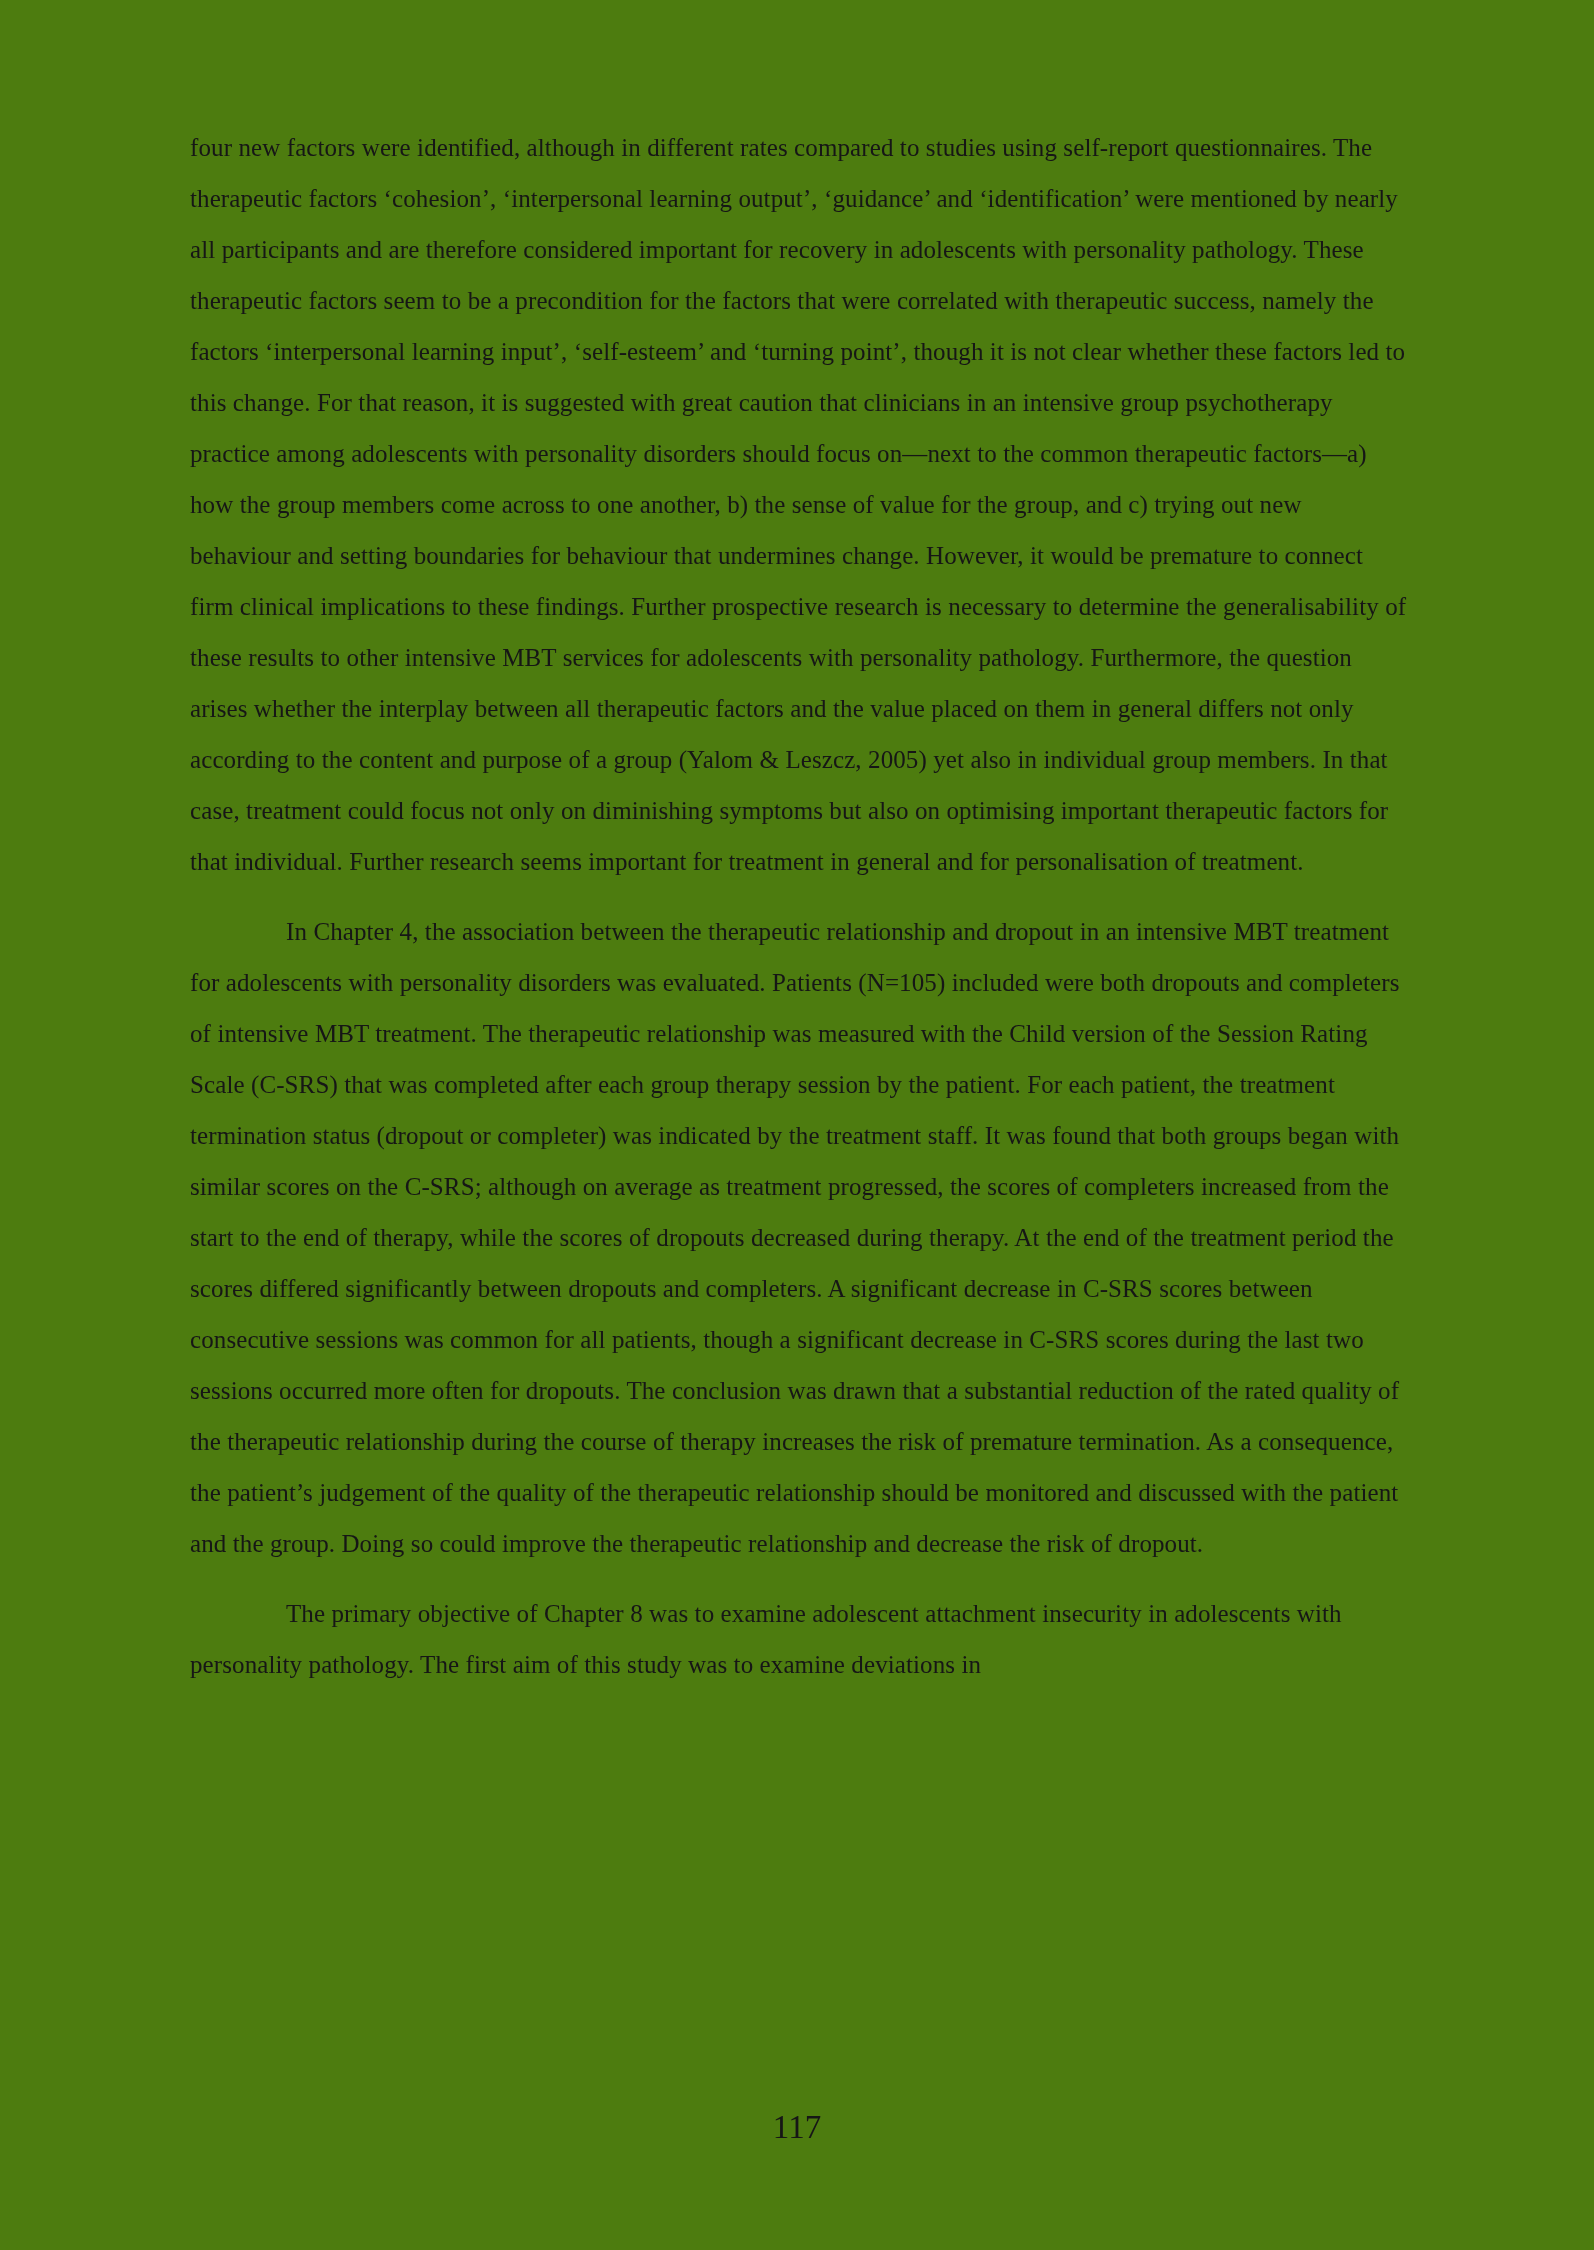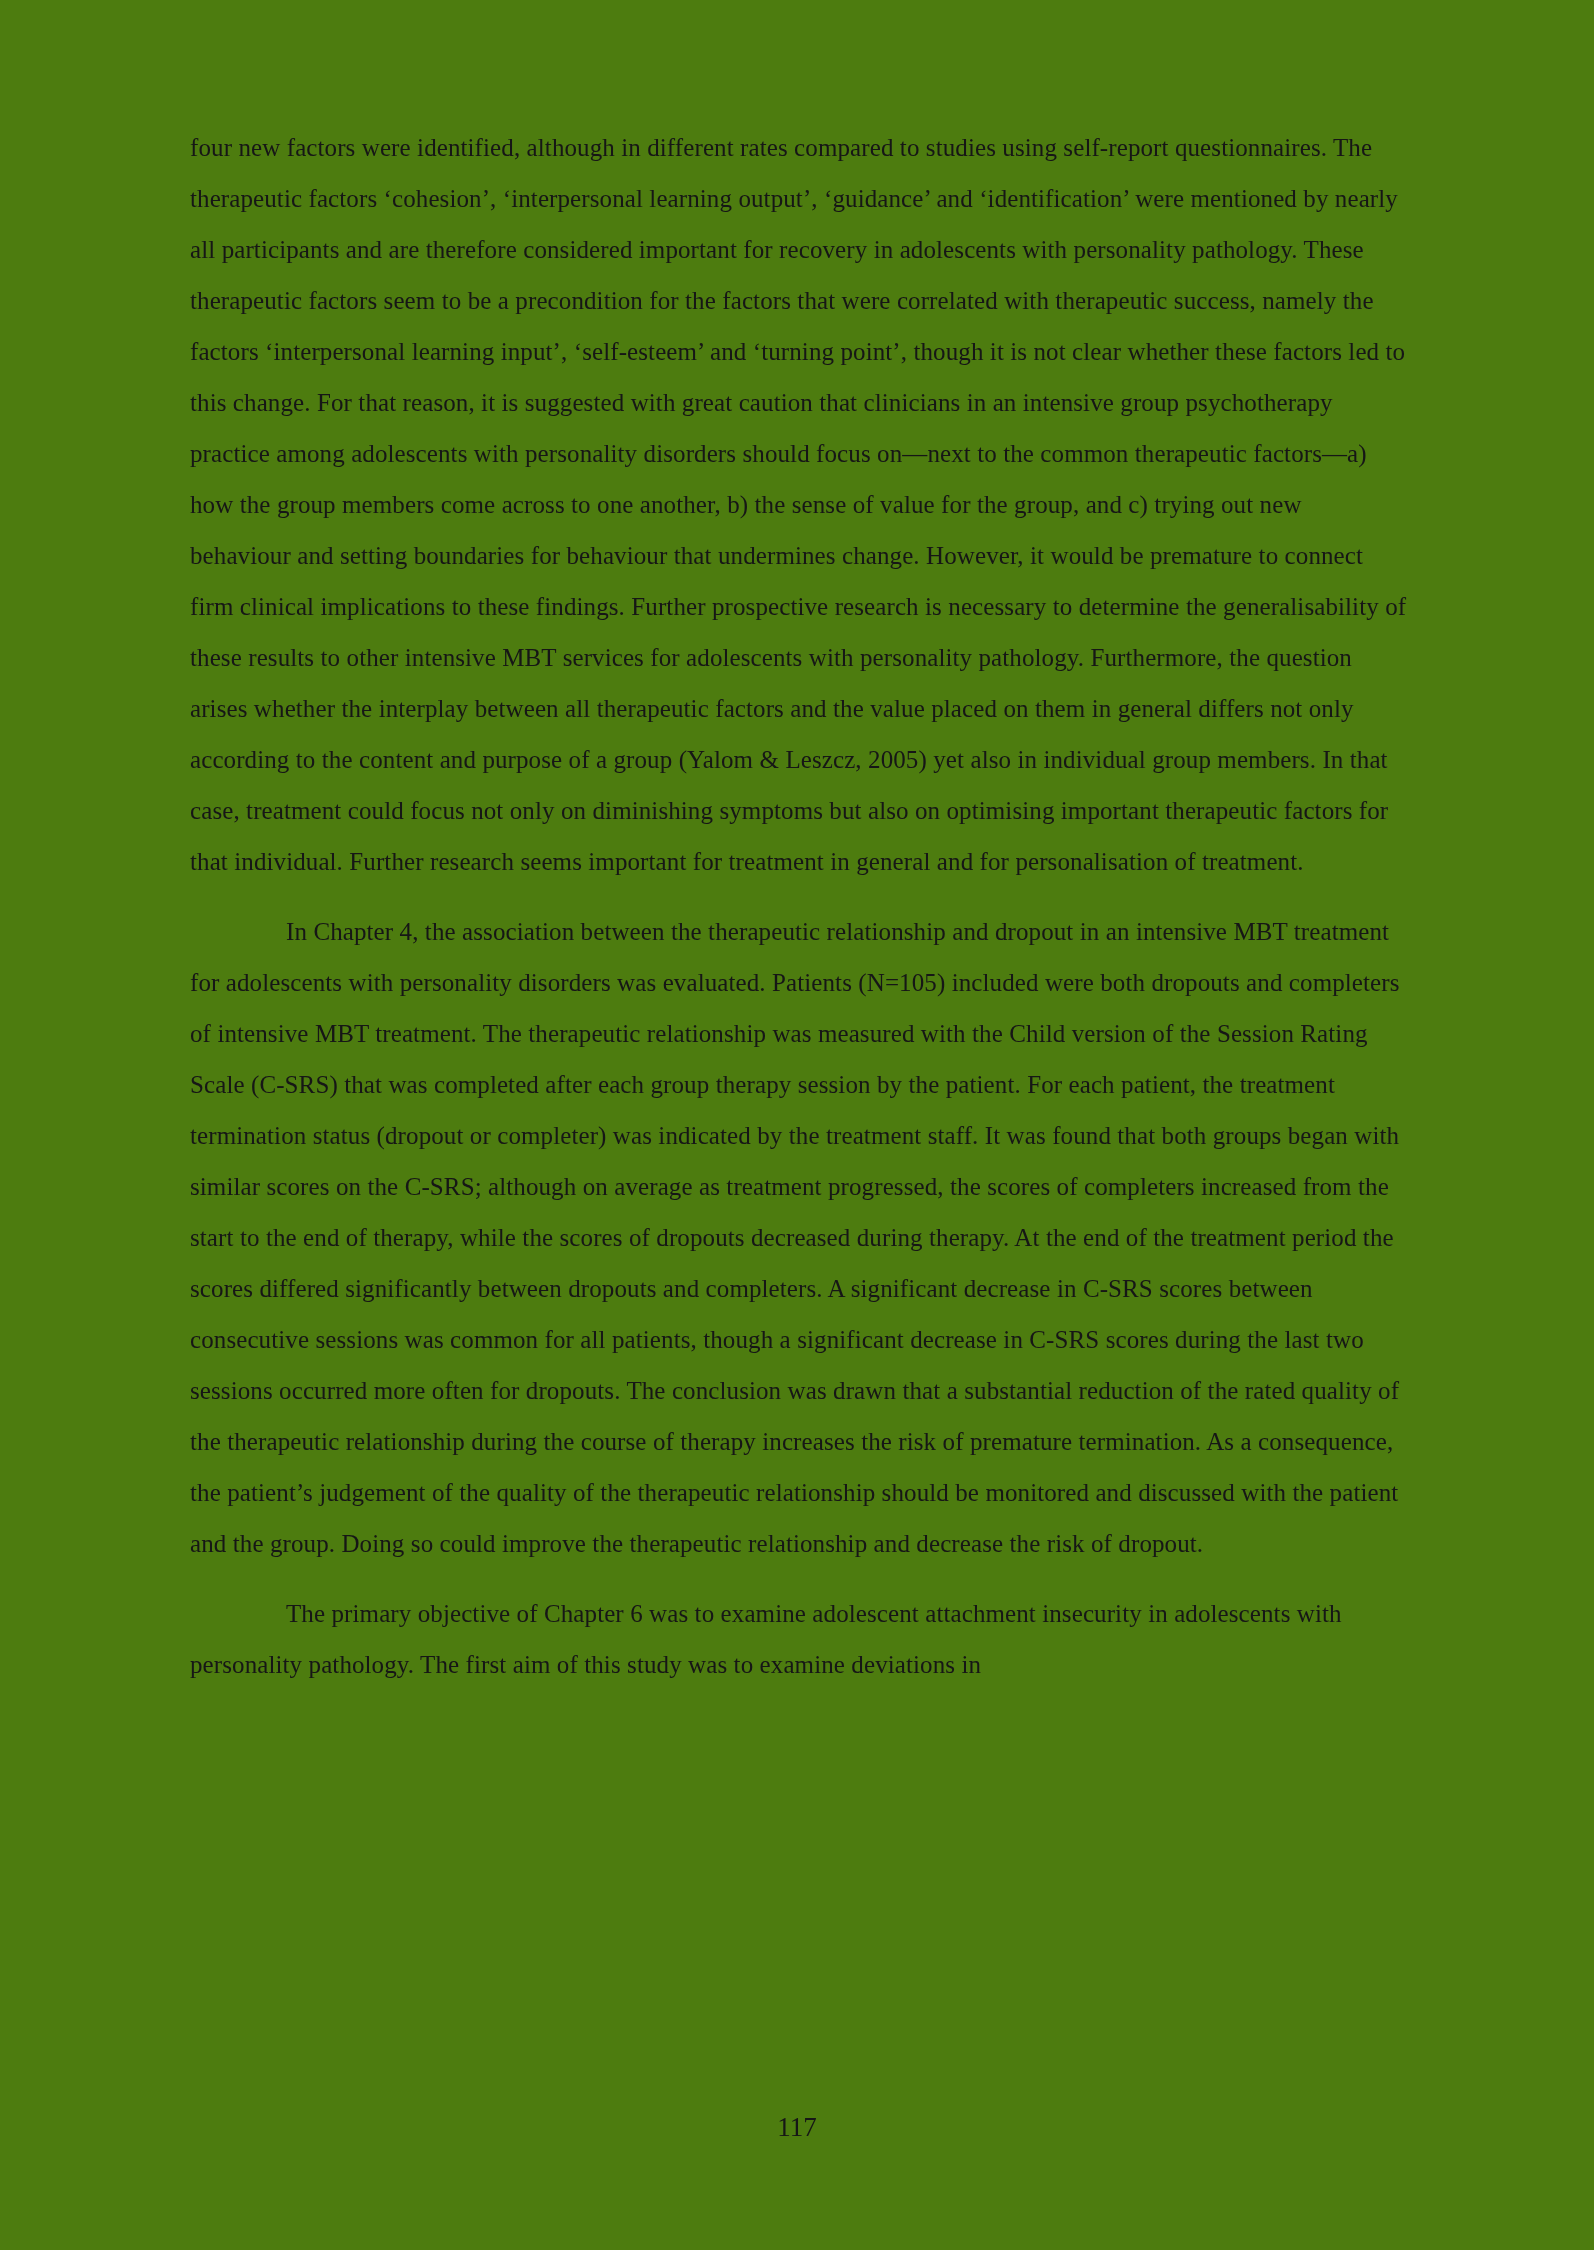--- a/index.html
+++ b/index.html
@@ -39,27 +39,27 @@
     }
     .text-block p.indented {
       text-indent: 96px;
     }
     .page-number {
       position: absolute;
       left: 0;
       width: 100%;
       top: 2112px;
       text-align: center;
-      font-size: 27px;
+      font-size: 33px;
       line-height: 30px;
     }
   </style>
 </head>
 <body>
 
 <main class="page">
   <section class="text-block">
     <p>four new factors were identified, although in different rates compared to studies using self-report questionnaires. The therapeutic factors ‘cohesion’, ‘interpersonal learning output’, ‘guidance’ and ‘identification’ were mentioned by nearly all participants and are therefore considered important for recovery in adolescents with personality pathology. These therapeutic factors seem to be a precondition for the factors that were correlated with therapeutic success, namely the factors ‘interpersonal learning input’, ‘self-esteem’ and ‘turning point’, though it is not clear whether these factors led to this change. For that reason, it is suggested with great caution that clinicians in an intensive group psychotherapy practice among adolescents with personality disorders should focus on—next to the common therapeutic factors—a) how the group members come across to one another, b) the sense of value for the group, and c) trying out new behaviour and setting boundaries for behaviour that undermines change. However, it would be premature to connect firm clinical implications to these findings. Further prospective research is necessary to determine the generalisability of these results to other intensive MBT services for adolescents with personality pathology. Furthermore, the question arises whether the interplay between all therapeutic factors and the value placed on them in general differs not only according to the content and purpose of a group (Yalom &amp; Leszcz, 2005) yet also in individual group members. In that case, treatment could focus not only on diminishing symptoms but also on optimising important therapeutic factors for that individual. Further research seems important for treatment in general and for personalisation of treatment.</p>
     <p class="spaced indented">In Chapter 4, the association between the therapeutic relationship and dropout in an intensive MBT treatment for adolescents with personality disorders was evaluated. Patients (N=105) included were both dropouts and completers of intensive MBT treatment. The therapeutic relationship was measured with the Child version of the Session Rating Scale (C-SRS) that was completed after each group therapy session by the patient. For each patient, the treatment termination status (dropout or completer) was indicated by the treatment staff. It was found that both groups began with similar scores on the C-SRS; although on average as treatment progressed, the scores of completers increased from the start to the end of therapy, while the scores of dropouts decreased during therapy. At the end of the treatment period the scores differed significantly between dropouts and completers. A significant decrease in C-SRS scores between consecutive sessions was common for all patients, though a significant decrease in C-SRS scores during the last two sessions occurred more often for dropouts. The conclusion was drawn that a substantial reduction of the rated quality of the therapeutic relationship during the course of therapy increases the risk of premature termination. As a consequence, the patient’s judgement of the quality of the therapeutic relationship should be monitored and discussed with the patient and the group. Doing so could improve the therapeutic relationship and decrease the risk of dropout.</p>
-    <p class="spaced indented">The primary objective of Chapter 6 was to examine adolescent attachment insecurity in adolescents with personality pathology. The first aim of this study was to examine deviations in</p>
+    <p class="spaced indented">The primary objective of Chapter 8 was to examine adolescent attachment insecurity in adolescents with personality pathology. The first aim of this study was to examine deviations in</p>
   </section>
   <div class="page-number">117</div>
 </main>
 
 </body></html>

